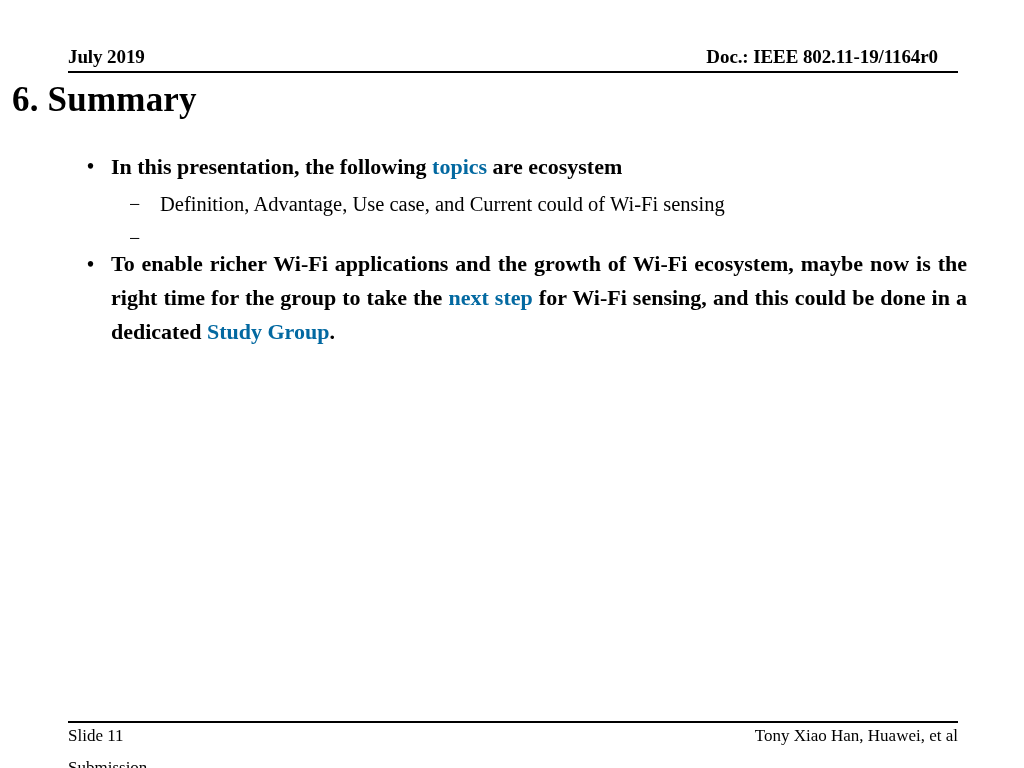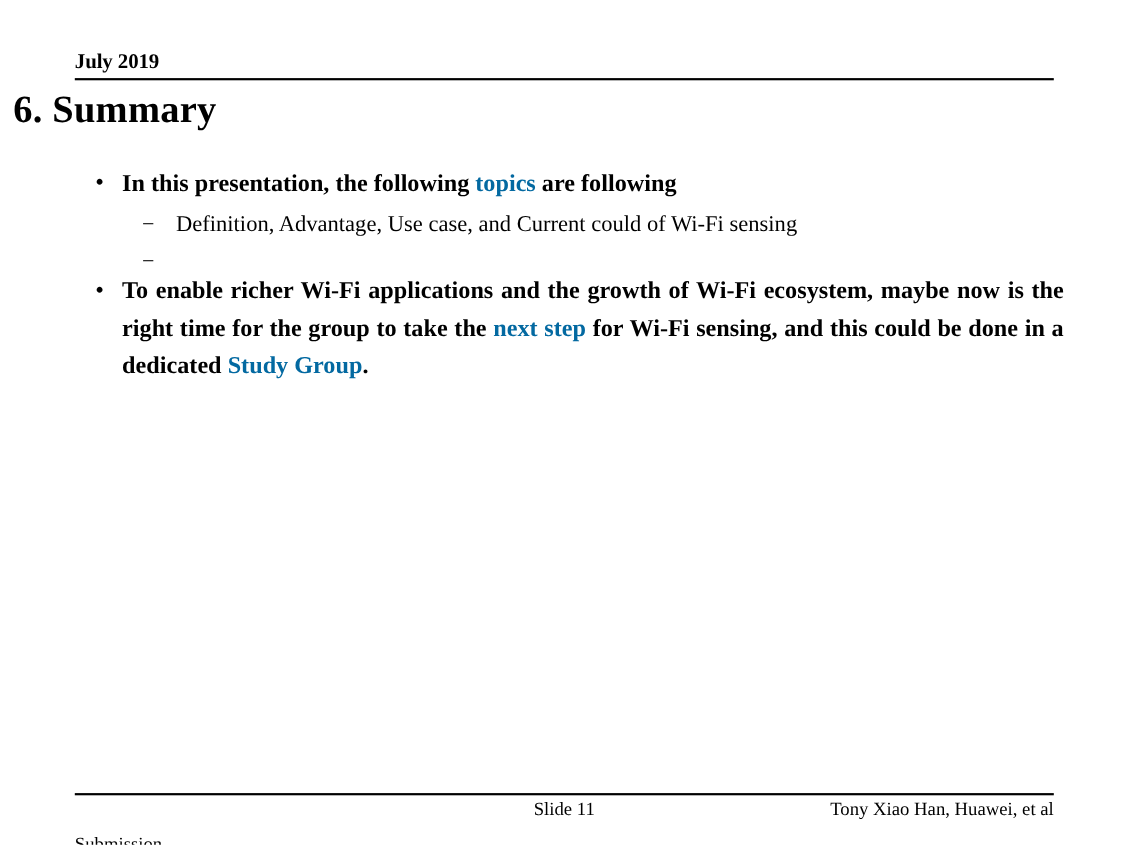--- a/index.html
+++ b/index.html
@@ -157,47 +157,48 @@
     position: absolute;
     left: 0;
     top: 0;
     margin-top: 32px;
   }
   .footer-center {
     position: absolute;
     left: 0;
     top: 0;
     width: 890px;
-    text-align: center;
+    text-align: left;
   }
   .footer-right {
     position: absolute;
     right: 0;
     top: 0;
     margin-left: 40px;
   }
 </style>
 </head>
 <body>
 
 <div class="slide">
 
   <div class="header">
     <div class="header-row">
       <div class="header-date">July 2019</div>
+      <div class="header-doc">Doc.: IEEE 802.11-19/1164r0</div>
     </div>
     <div class="header-rule"></div>
   </div>
 
   <div class="slide-title">6. Summary</div>
 
   <div class="body-area">
 
     <div class="bullet-l1">
-      <span class="marker">•</span><span>In this presentation, the following </span><span class="blue">topics</span><span> are following</span>
+      <span class="marker">•</span><span>In this presentation, the following </span><span class="blue">topics</span><span> are ecosystem</span>
     </div>
 
     <div class="sub-list">
       <div class="bullet-l2">
         <span class="marker">−</span><span>Definition, Advantage, Use case, and Current could of Wi-Fi sensing</span>
       </div>
       <div class="bullet-l2">
         <span class="marker">−</span>
       </div>
     </div>

